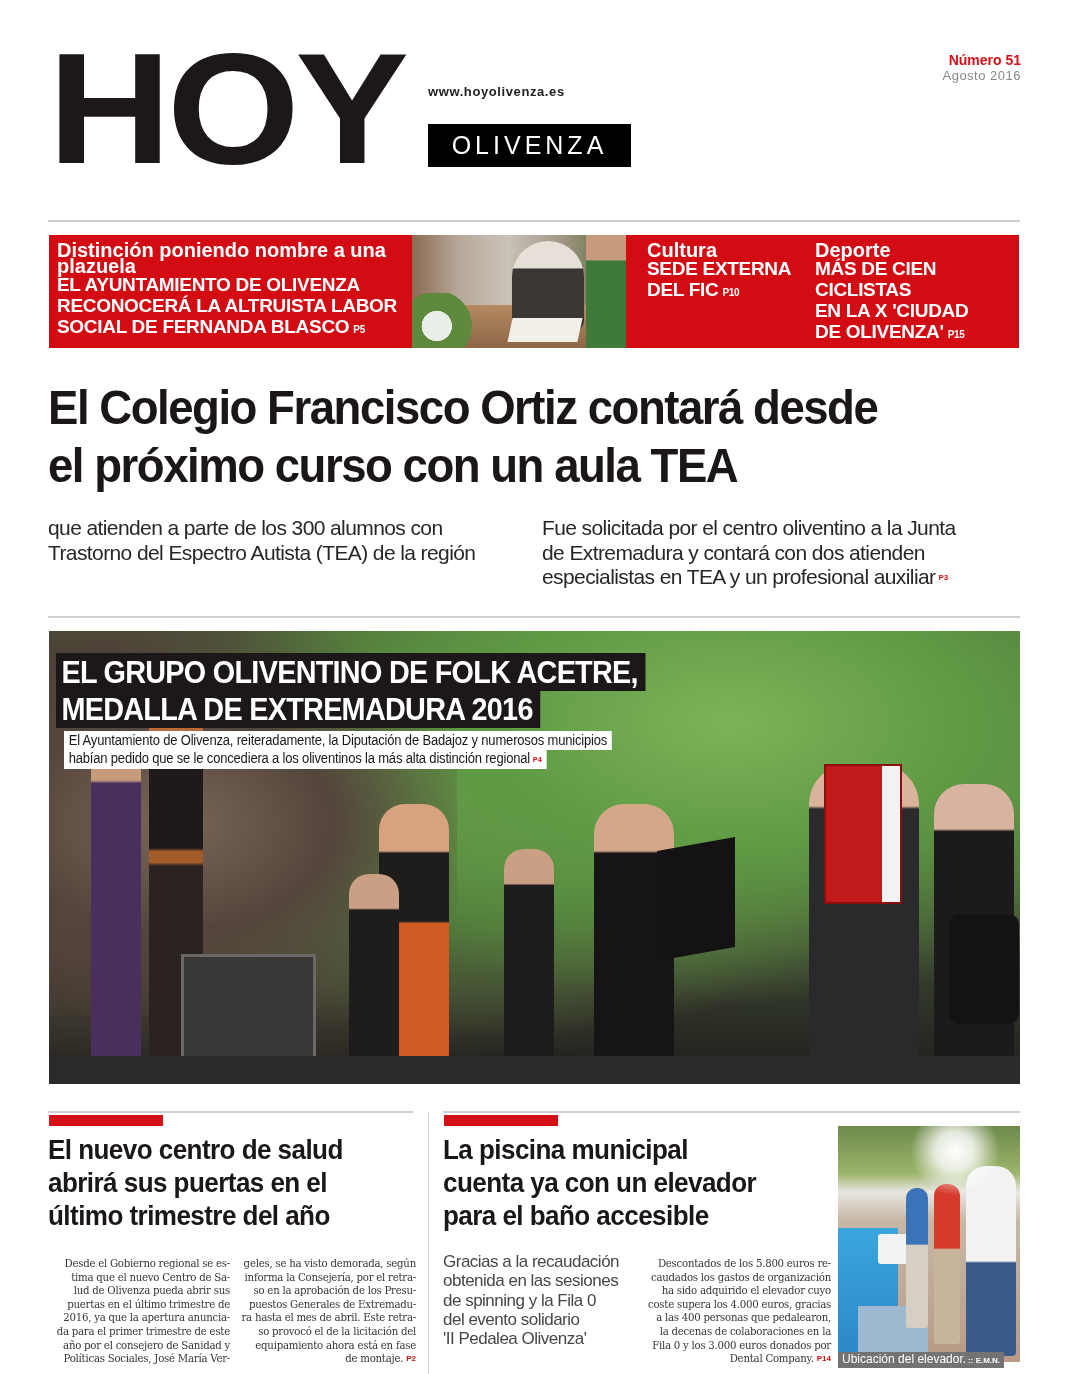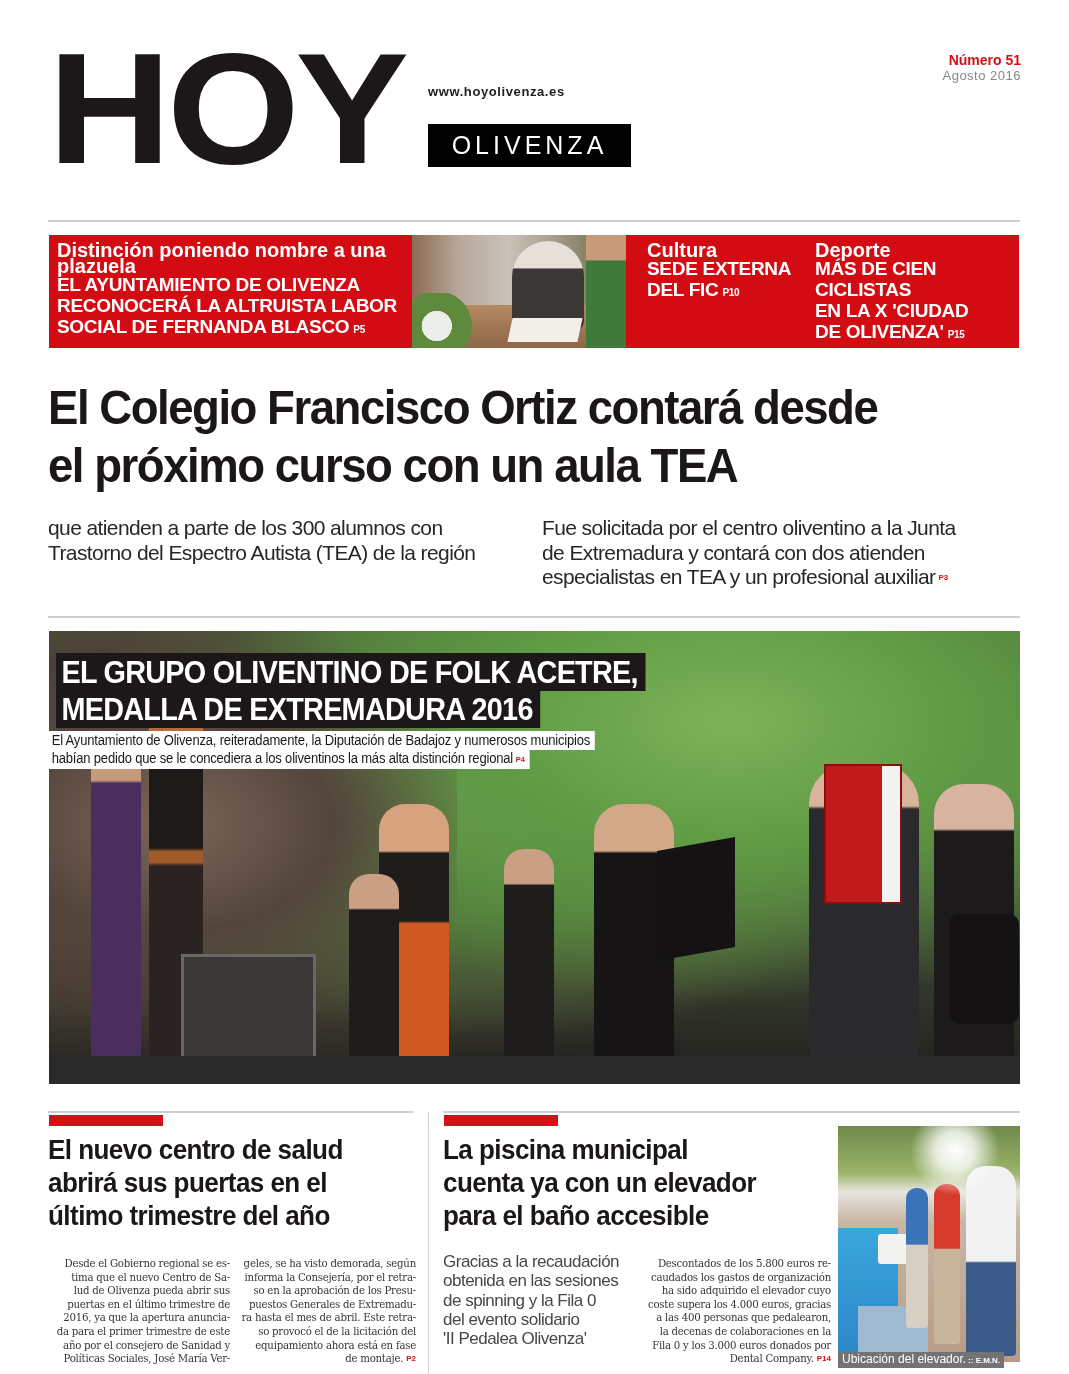--- a/index.html
+++ b/index.html
@@ -38,21 +38,21 @@
       radial-gradient(ellipse at 70% 20%, #7db35a 0, #5f9a44 25%, transparent 55%),
       radial-gradient(ellipse at 45% 35%, #6c9a4c 0, #4f7a3a 30%, transparent 60%),
       radial-gradient(ellipse at 15% 40%, #6e5a4f 0, #4a3c35 40%, transparent 70%),
       linear-gradient(180deg, #4c6a3a 0%, #5d8a45 35%, #3e4a33 65%, #1f1d1c 100%); }
   .feature-photo .stone { position: absolute; left: 0; top: 0; width: 42%; height: 85%; background: radial-gradient(ellipse at 30% 50%, #7a6658 0, #54453c 40%, rgba(40,30,28,0.0) 80%); }
   .feature-photo .stage { position: absolute; left: 0; bottom: 0; width: 100%; height: 28px; background: #2a2a2a; }
   .feature-photo .fig { position: absolute; bottom: 20px; }
   .headline-overlay { position: absolute; left: 56px; top: 645px; margin-top: 8px; }
   .overlay-line { display: inline-block; background: #1c1718; color: #fff; font-weight: bold; font-size: 32px; line-height: 37px; padding: 1px 8px 0 6px; letter-spacing: -0.8px; transform: scaleX(0.9); transform-origin: left top; white-space: nowrap; }
   .overlay-line-wrap { height: 37px; }
-  .subline-wrap { position: absolute; left: 47px; top: 731px; }
+  .subline-wrap { position: absolute; left: 64px; top: 731px; }
   .subline { display: inline-block; background: #fff; color: #1b1718; font-size: 14px; line-height: 17px; padding: 1px 5px; white-space: nowrap; transform: scaleX(0.93); transform-origin: left top; letter-spacing: -0.2px; }
   .subline-row { height: 18px; }
 
   
   .col-rule { position: absolute; top: 1111px; height: 2px; background: #cfcfcf; }
   .red-tab { position: absolute; top: 1115px; width: 114px; height: 11px; background: #d40f16; }
   .story-head { position: absolute; top: 1133px; font-weight: bold; font-size: 28px; line-height: 33px; letter-spacing: -0.6px; color: #1b1718; transform: scaleX(0.93); transform-origin: left top; }
   .story-body { position: absolute; top: 1257px; font-family: "DejaVu Serif", serif; font-size: 10.2px; line-height: 13.6px; color: #3a3536; text-align: right; letter-spacing: -0.25px; }
   .story-lead { position: absolute; top: 1252px; font-size: 17px; line-height: 19.3px; color: #4a4546; letter-spacing: -0.5px; }
   .vrule { position: absolute; left: 428px; top: 1112px; width: 1px; height: 262px; background: #cfcfcf; }

